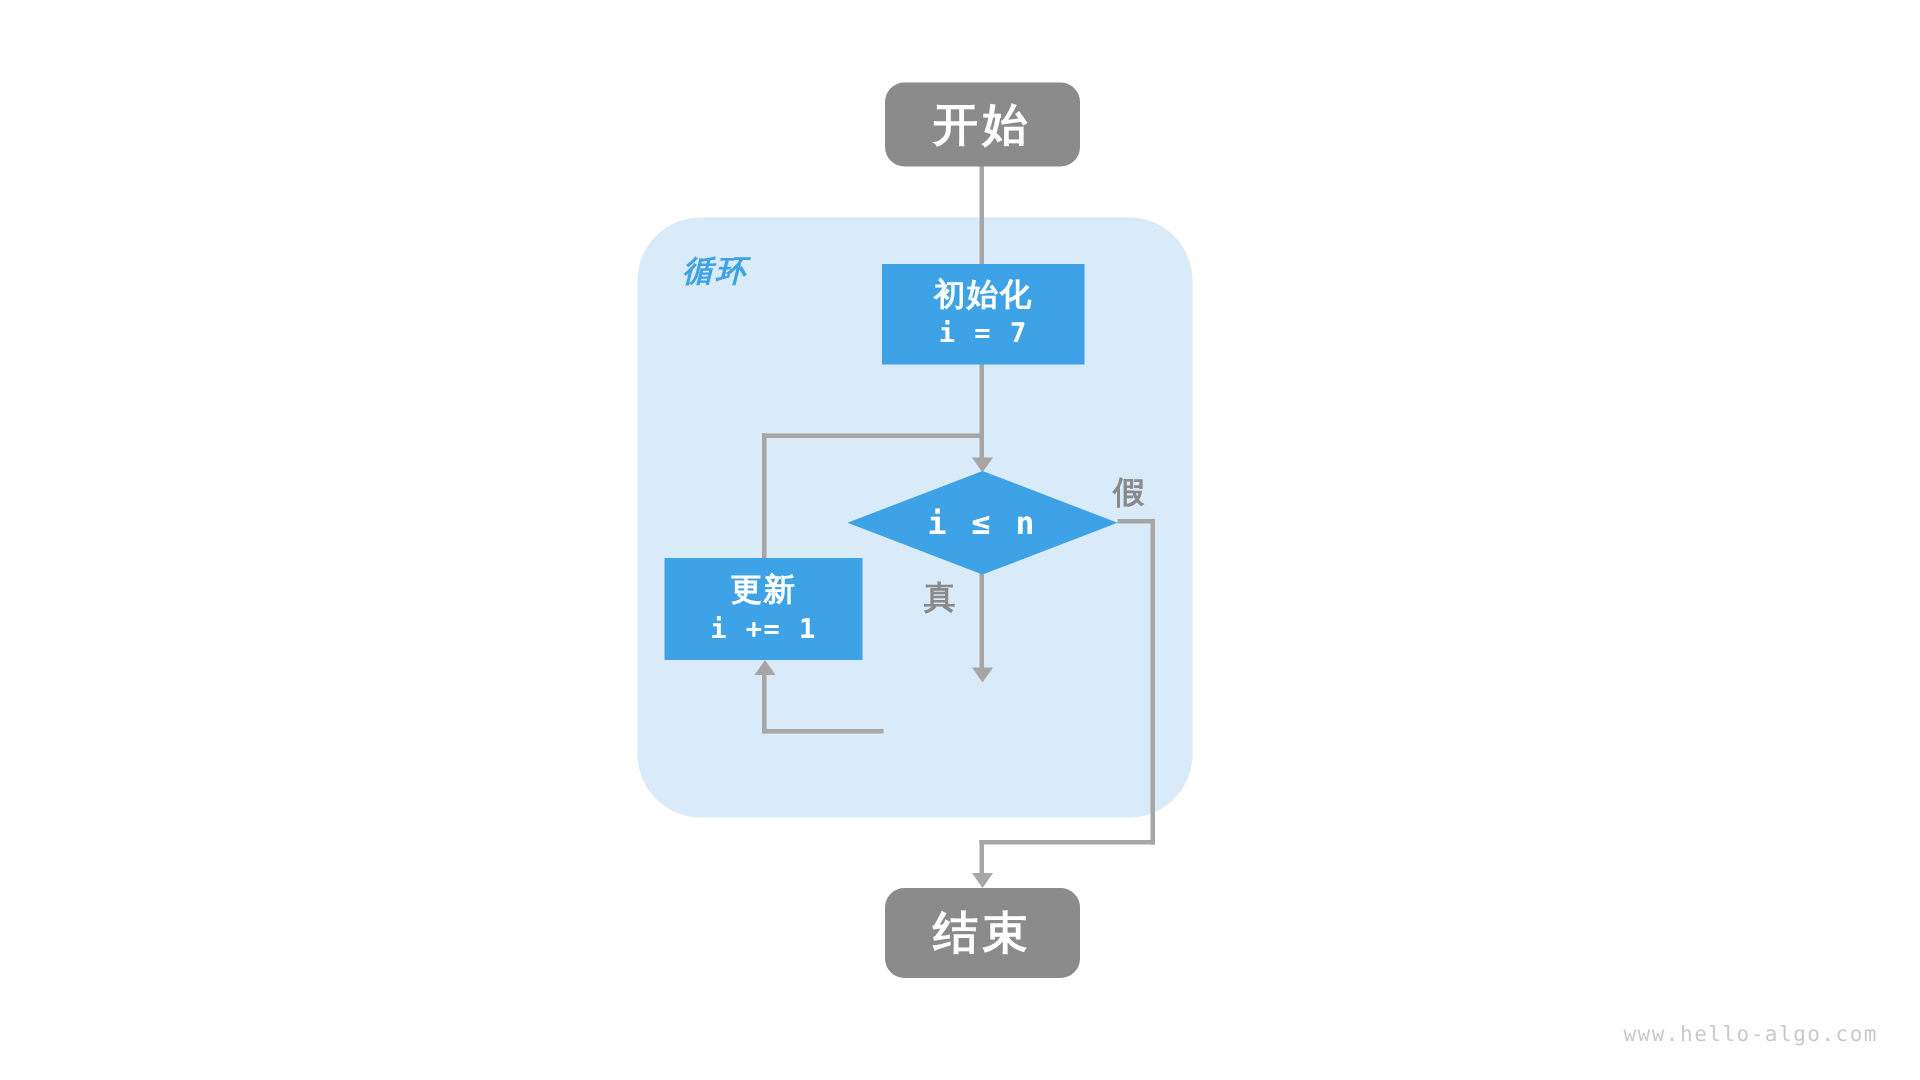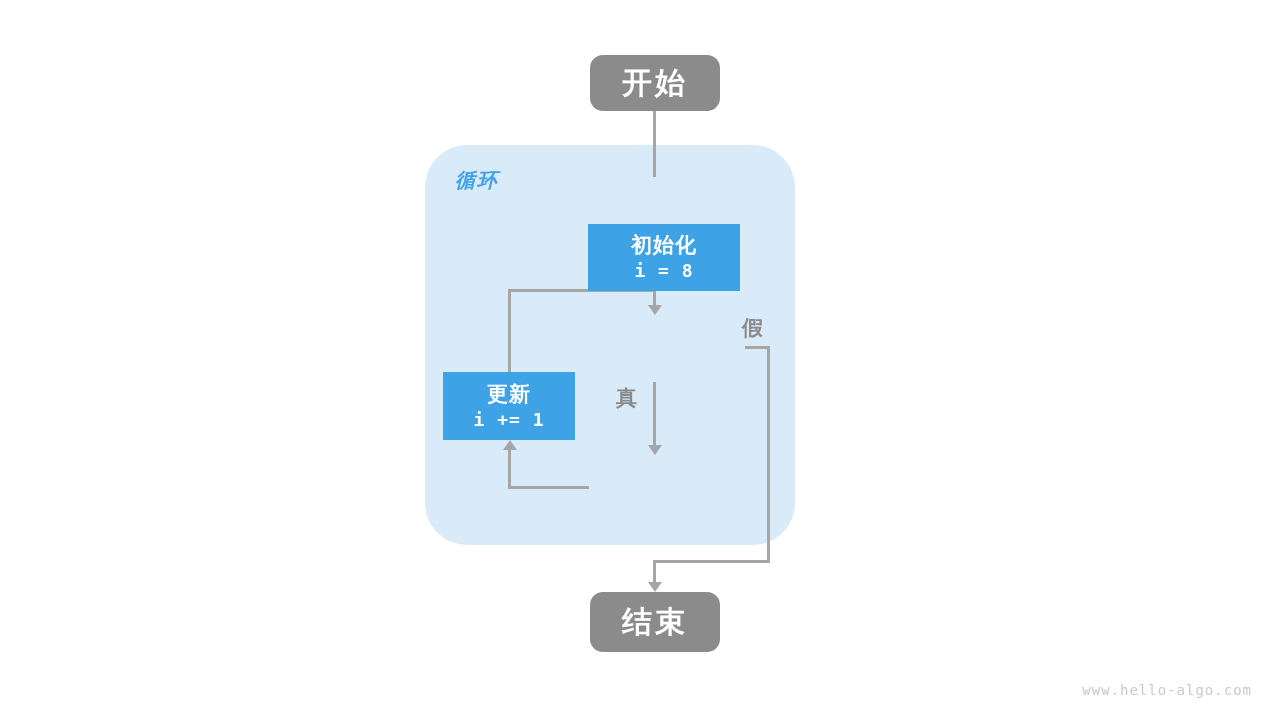--- a/index.html
+++ b/index.html
@@ -143,25 +143,28 @@
   <div class="edge" style="left:745px; top:346px; width:25px; height:3px;"></div>
   <div class="edge" style="left:767px; top:346px; width:3px; height:217px;"></div>
   <div class="edge" style="left:653px; top:560px; width:117px; height:3px;"></div>
   <div class="edge" style="left:653px; top:560px; width:3px; height:23px;"></div>
   <div class="arrow down" style="left:648px; top:582px;"></div>
 
   <div class="node pill" style="left:590px; top:55px; width:130px; height:56px;">
     <span>开始</span>
   </div>
 
-  <div class="node proc" style="left:588px; top:176px; width:152px; height:67px;margin-top:48px;">
+  <div class="node proc" style="left:588px; top:176px; width:135px; height:67px;">
     <span class="cn">初始化</span>
-    <span class="code">i = 8</span>
+    <span class="code">i = 7</span>
   </div>
 
+  <div class="node diamond" style="left:565px; top:314px; width:180px; height:69px;">
+    <span>i ≤ n</span>
+  </div>
 
   <div class="edge-label" style="left:742px; top:314px;">假</div>
   <div class="edge-label" style="left:616px; top:384px;">真</div>
 
   <div class="node proc" style="left:443px; top:372px; width:132px; height:68px;">
     <span class="cn">更新</span>
     <span class="code">i += 1</span>
   </div>
 
 

